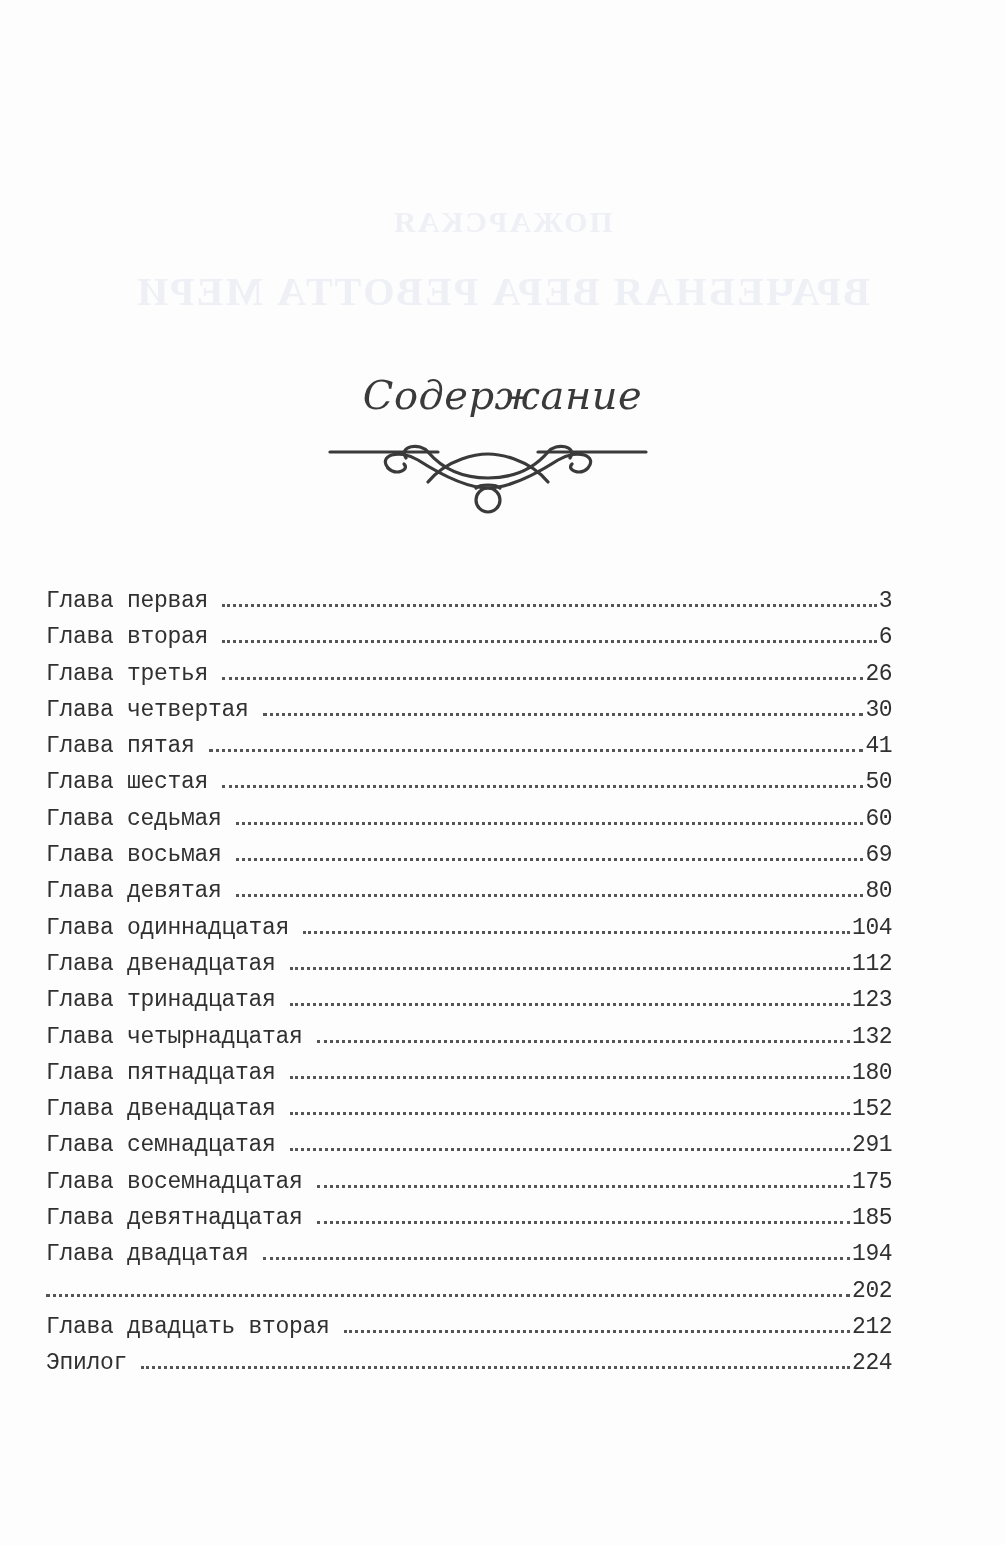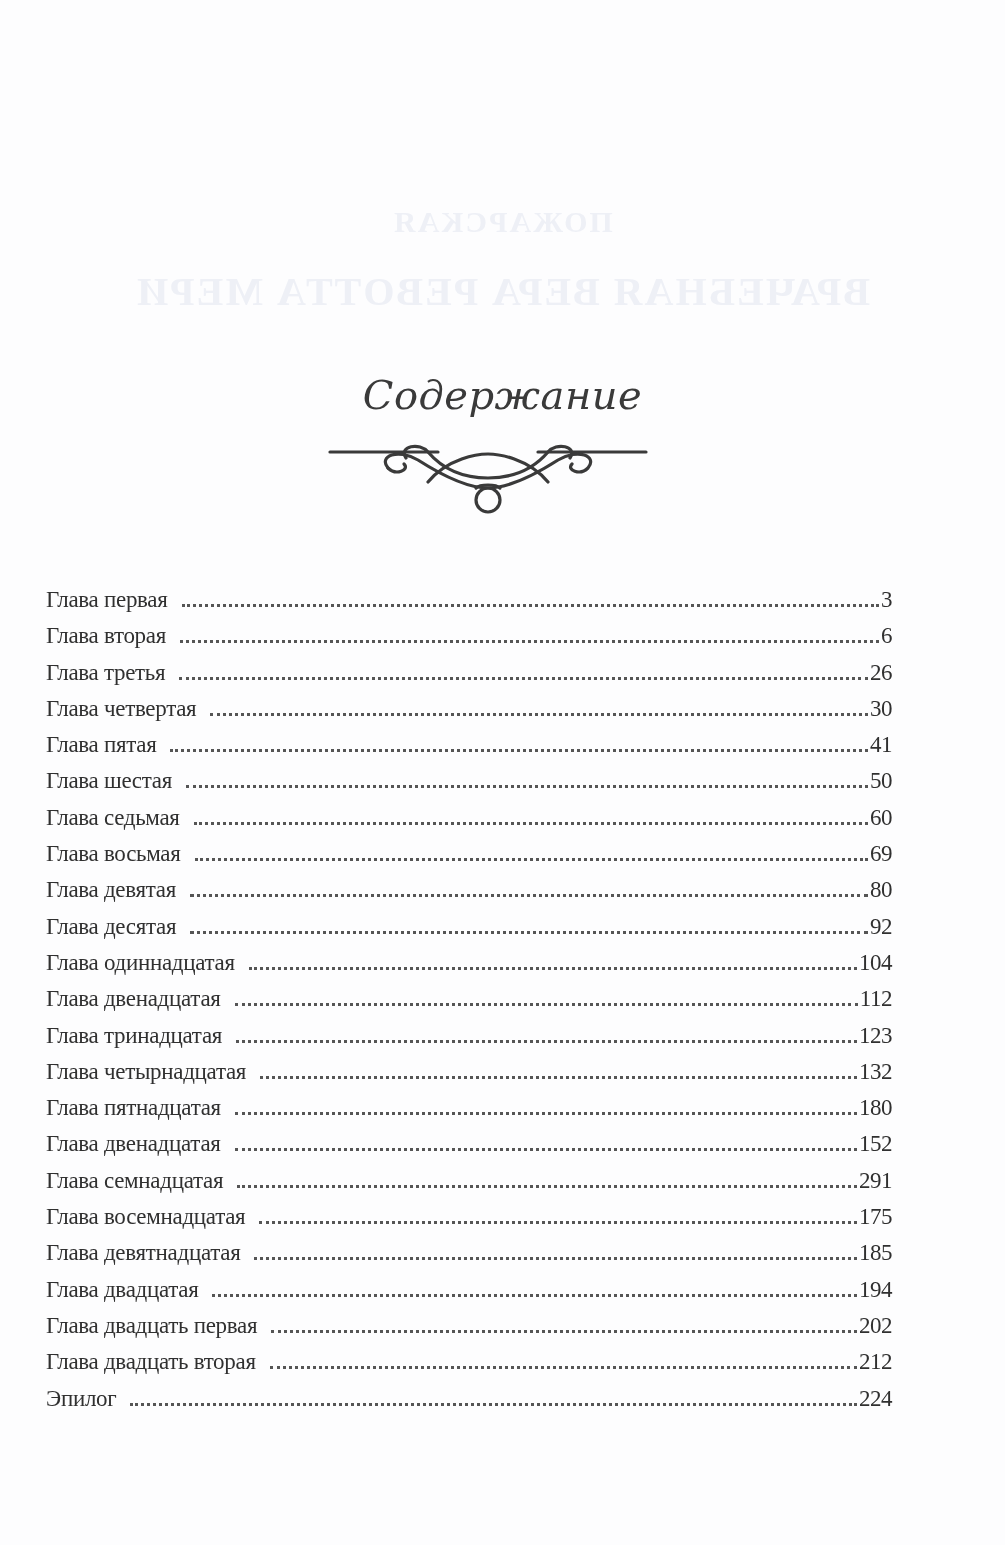--- a/index.html
+++ b/index.html
@@ -57,21 +57,21 @@
       position: absolute;
       top: 581px;
       left: 46px;
       width: 846px;
     }
     .toc-row {
       display: flex;
       align-items: baseline;
       height: 36.3px;
       font-size: 23px;
-      font-family: Liberation Serif, serif;
+      font-family: Liberation Mono, monospace;
       color: #303030;
     }
     .toc-label {
       white-space: nowrap;
       padding-right: 14px;
       letter-spacing: -0.3px;
     }
     .toc-dots {
       flex: 1;
       overflow: hidden;
@@ -152,25 +152,20 @@
       <span class="toc-label">Глава восьмая</span>
       <span class="toc-dots"></span>
       <span class="toc-page">69</span>
     </div>
     <div class="toc-row">
       <span class="toc-label">Глава девятая</span>
       <span class="toc-dots"></span>
       <span class="toc-page">80</span>
     </div>
     <div class="toc-row">
-      <span class="toc-label">Глава десятая</span>
-      <span class="toc-dots"></span>
-      <span class="toc-page">92</span>
-    </div>
-    <div class="toc-row">
       <span class="toc-label">Глава одиннадцатая</span>
       <span class="toc-dots"></span>
       <span class="toc-page">104</span>
     </div>
     <div class="toc-row">
       <span class="toc-label">Глава двенадцатая</span>
       <span class="toc-dots"></span>
       <span class="toc-page">112</span>
     </div>
     <div class="toc-row">
@@ -207,21 +202,20 @@
       <span class="toc-label">Глава девятнадцатая</span>
       <span class="toc-dots"></span>
       <span class="toc-page">185</span>
     </div>
     <div class="toc-row">
       <span class="toc-label">Глава двадцатая</span>
       <span class="toc-dots"></span>
       <span class="toc-page">194</span>
     </div>
     <div class="toc-row">
-      <span class="toc-label">Глава двадцать первая</span>
       <span class="toc-dots"></span>
       <span class="toc-page">202</span>
     </div>
     <div class="toc-row">
       <span class="toc-label">Глава двадцать вторая</span>
       <span class="toc-dots"></span>
       <span class="toc-page">212</span>
     </div>
     <div class="toc-row">
       <span class="toc-label">Эпилог</span>

